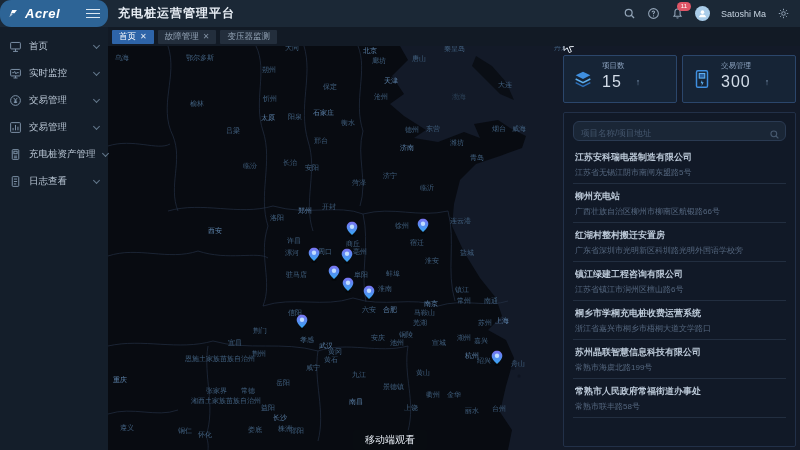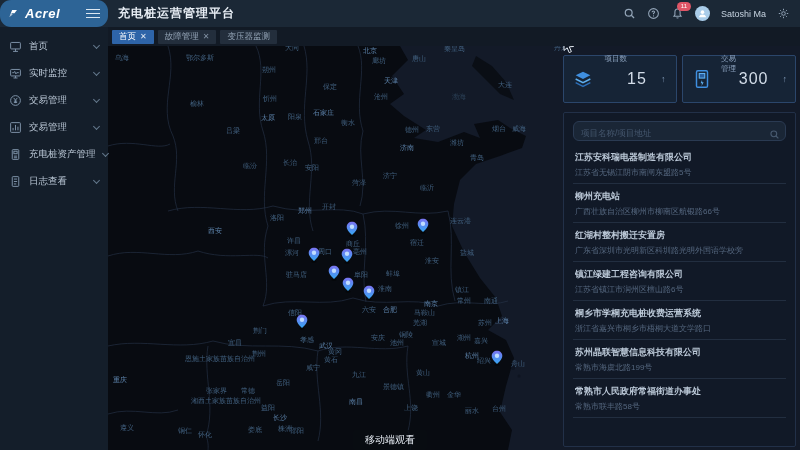--- a/index.html
+++ b/index.html
@@ -54,21 +54,21 @@
   
   .cursor { position:absolute; left:455px; top:-9px; z-index:40; width:14px; height:17px; pointer-events:none; }
 
   
   .right-panel { position:absolute; left:455px; top:9px; width:233px; height:392px; z-index:20; }
   .stats-row { display:flex; gap:5px; height:48px; }
   .stat-card { flex:1; background:rgba(23,37,56,.88); border:1px solid #2b466b; border-radius:2px;
     display:flex; align-items:center; padding:4px 8px; gap:8px; }
   .stat-icon { width:22px; height:22px; flex:none; color:#3f8fe0; }
   .stat-icon svg { width:22px; height:22px; }
-  .stat-body { flex:1; display:flex; flex-direction:row; justify-content:center; height:100%; }
+  .stat-body { flex:1; display:flex; flex-direction:column; justify-content:center; height:100%; }
   .stat-label { font-size:7.5px; color:#8ba1bd; margin-bottom:2px; margin-top:-6px; }
   .stat-valrow { display:flex; align-items:center; justify-content:flex-start; gap:14px; }
   .stat-value { font-size:16px; color:#d3dde9; letter-spacing:1px; }
   .stat-arrow { font-size:9px; color:#7d95b2; }
 
   .list-panel { position:absolute; left:0; top:57px; width:233px; height:335px; background:rgba(17,26,39,.94);
     border:1px solid #223048; border-radius:2px; padding:8px 9px; }
   .searchbox { position:relative; height:20px; background:#1a2636; border:1px solid #2a3a52; border-radius:6px; margin-bottom:4px; }
   .searchbox input { width:100%; height:100%; background:transparent; border:none; outline:none;
     color:#c6d3e0; font-size:8.5px; padding:0 20px 0 7px; font-family:"Liberation Sans", sans-serif; }

